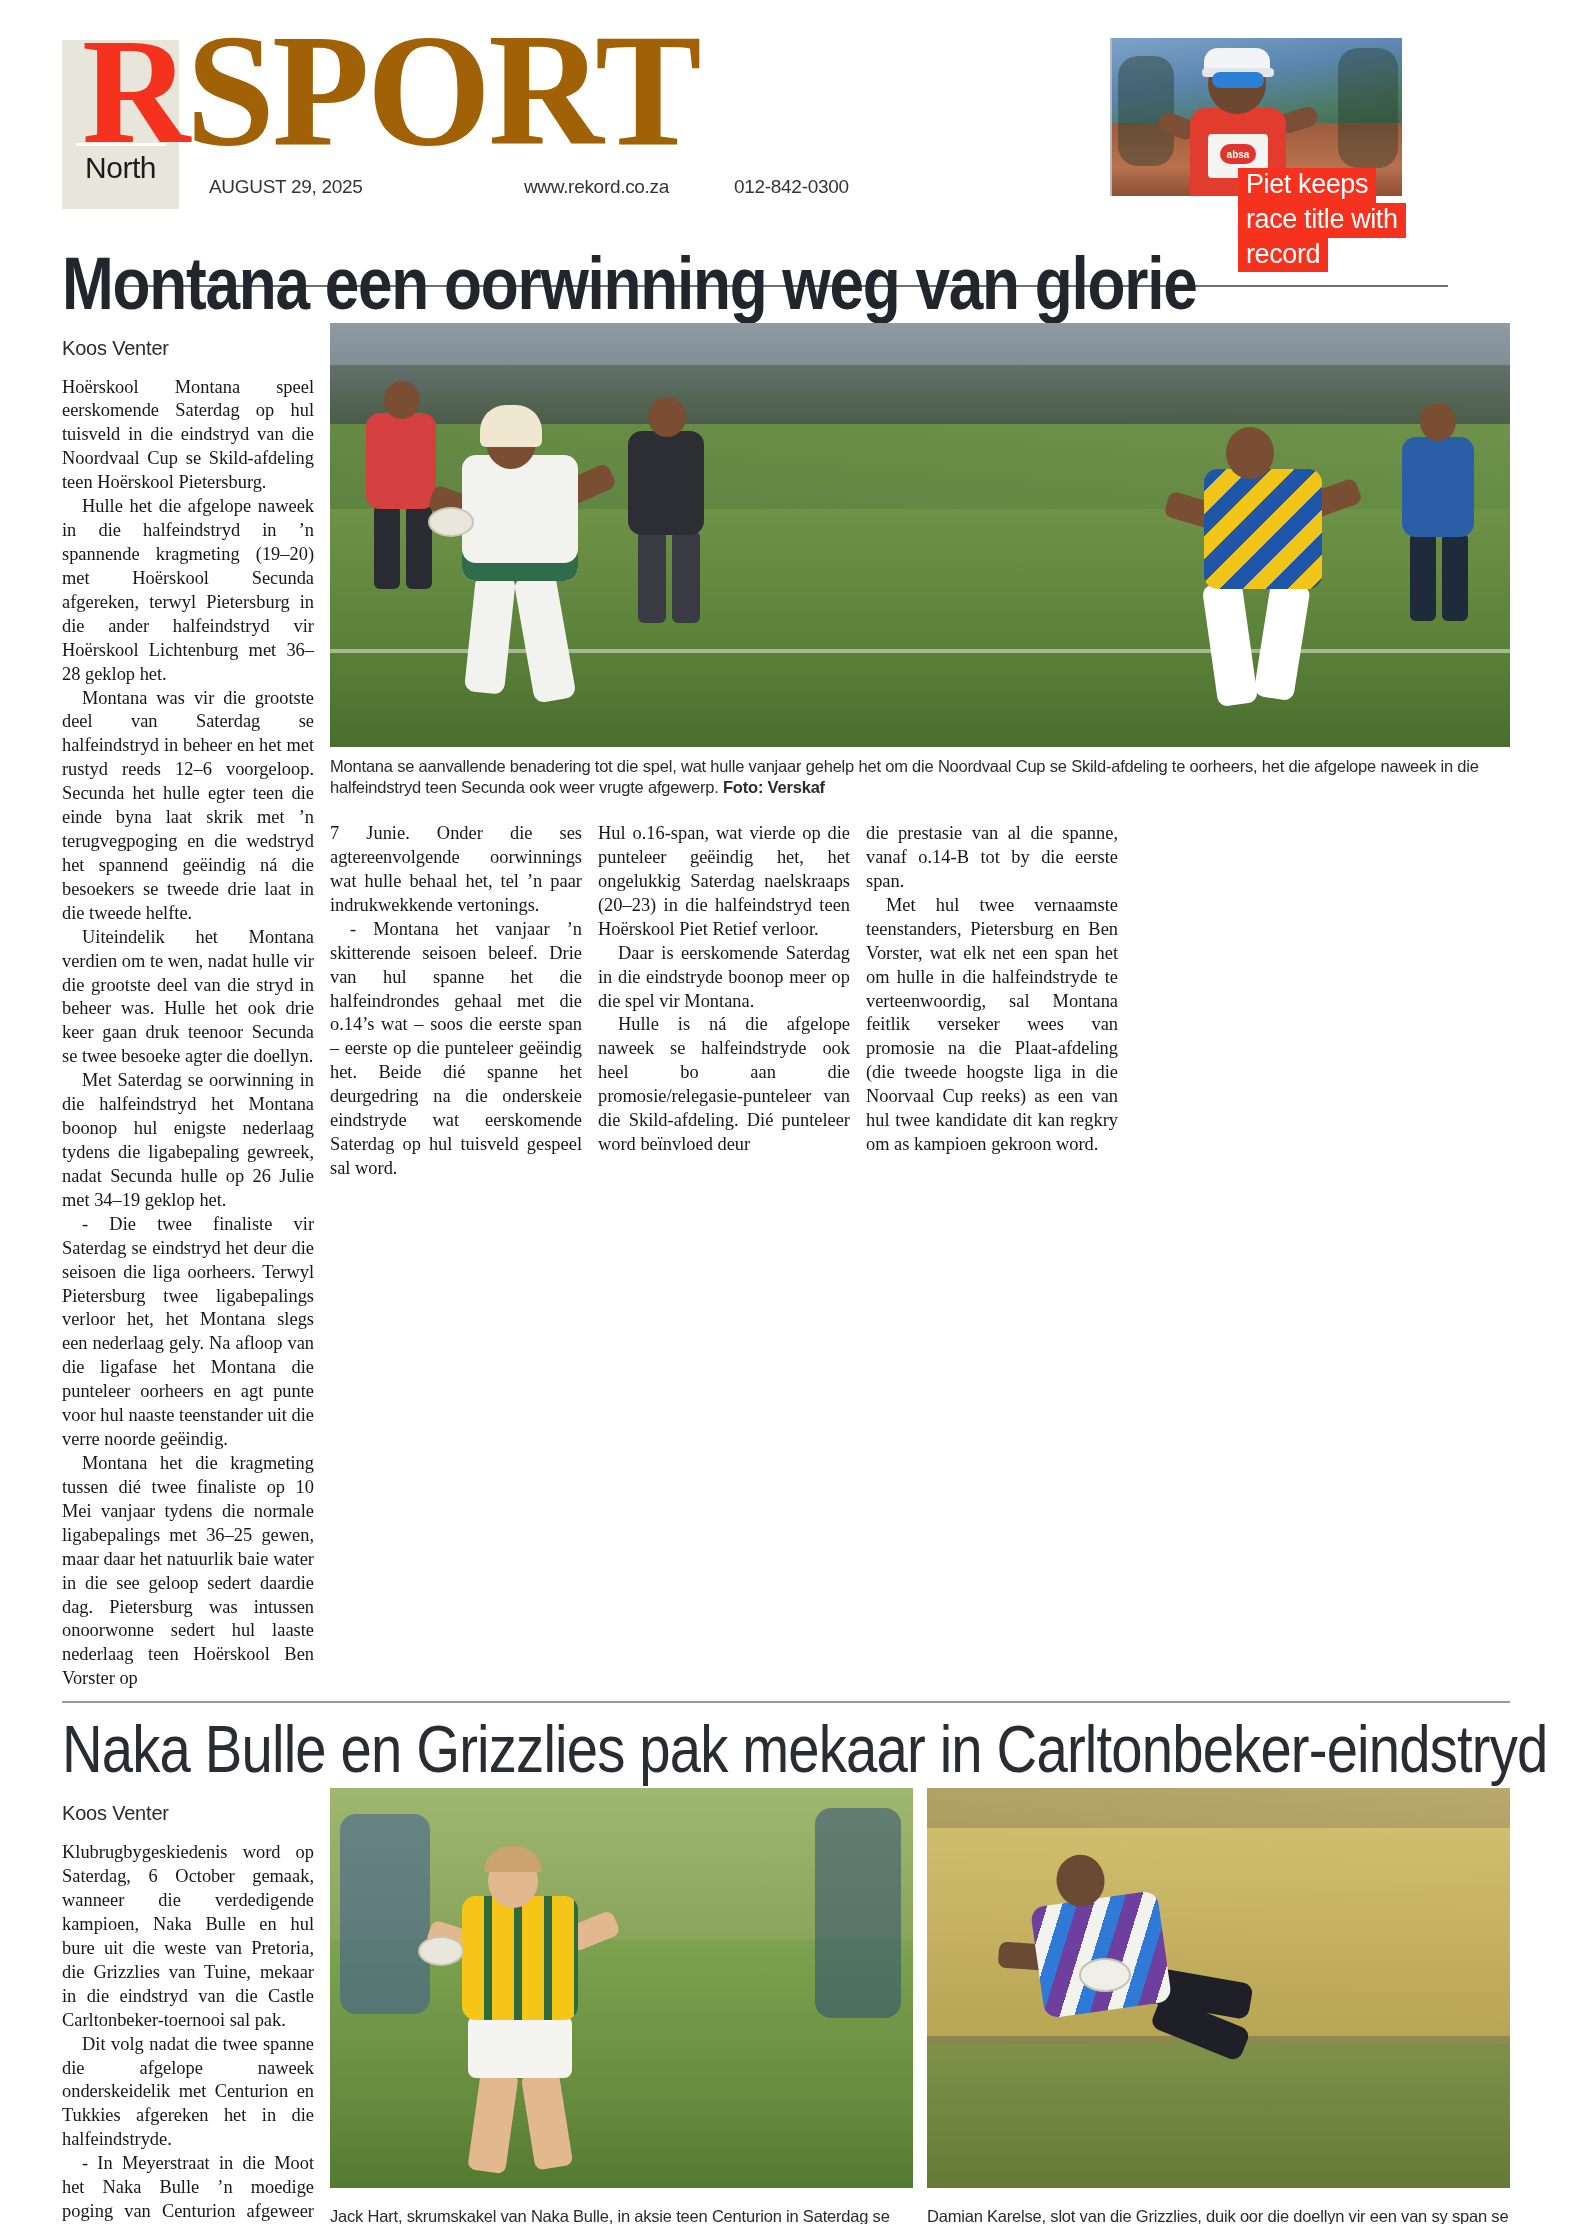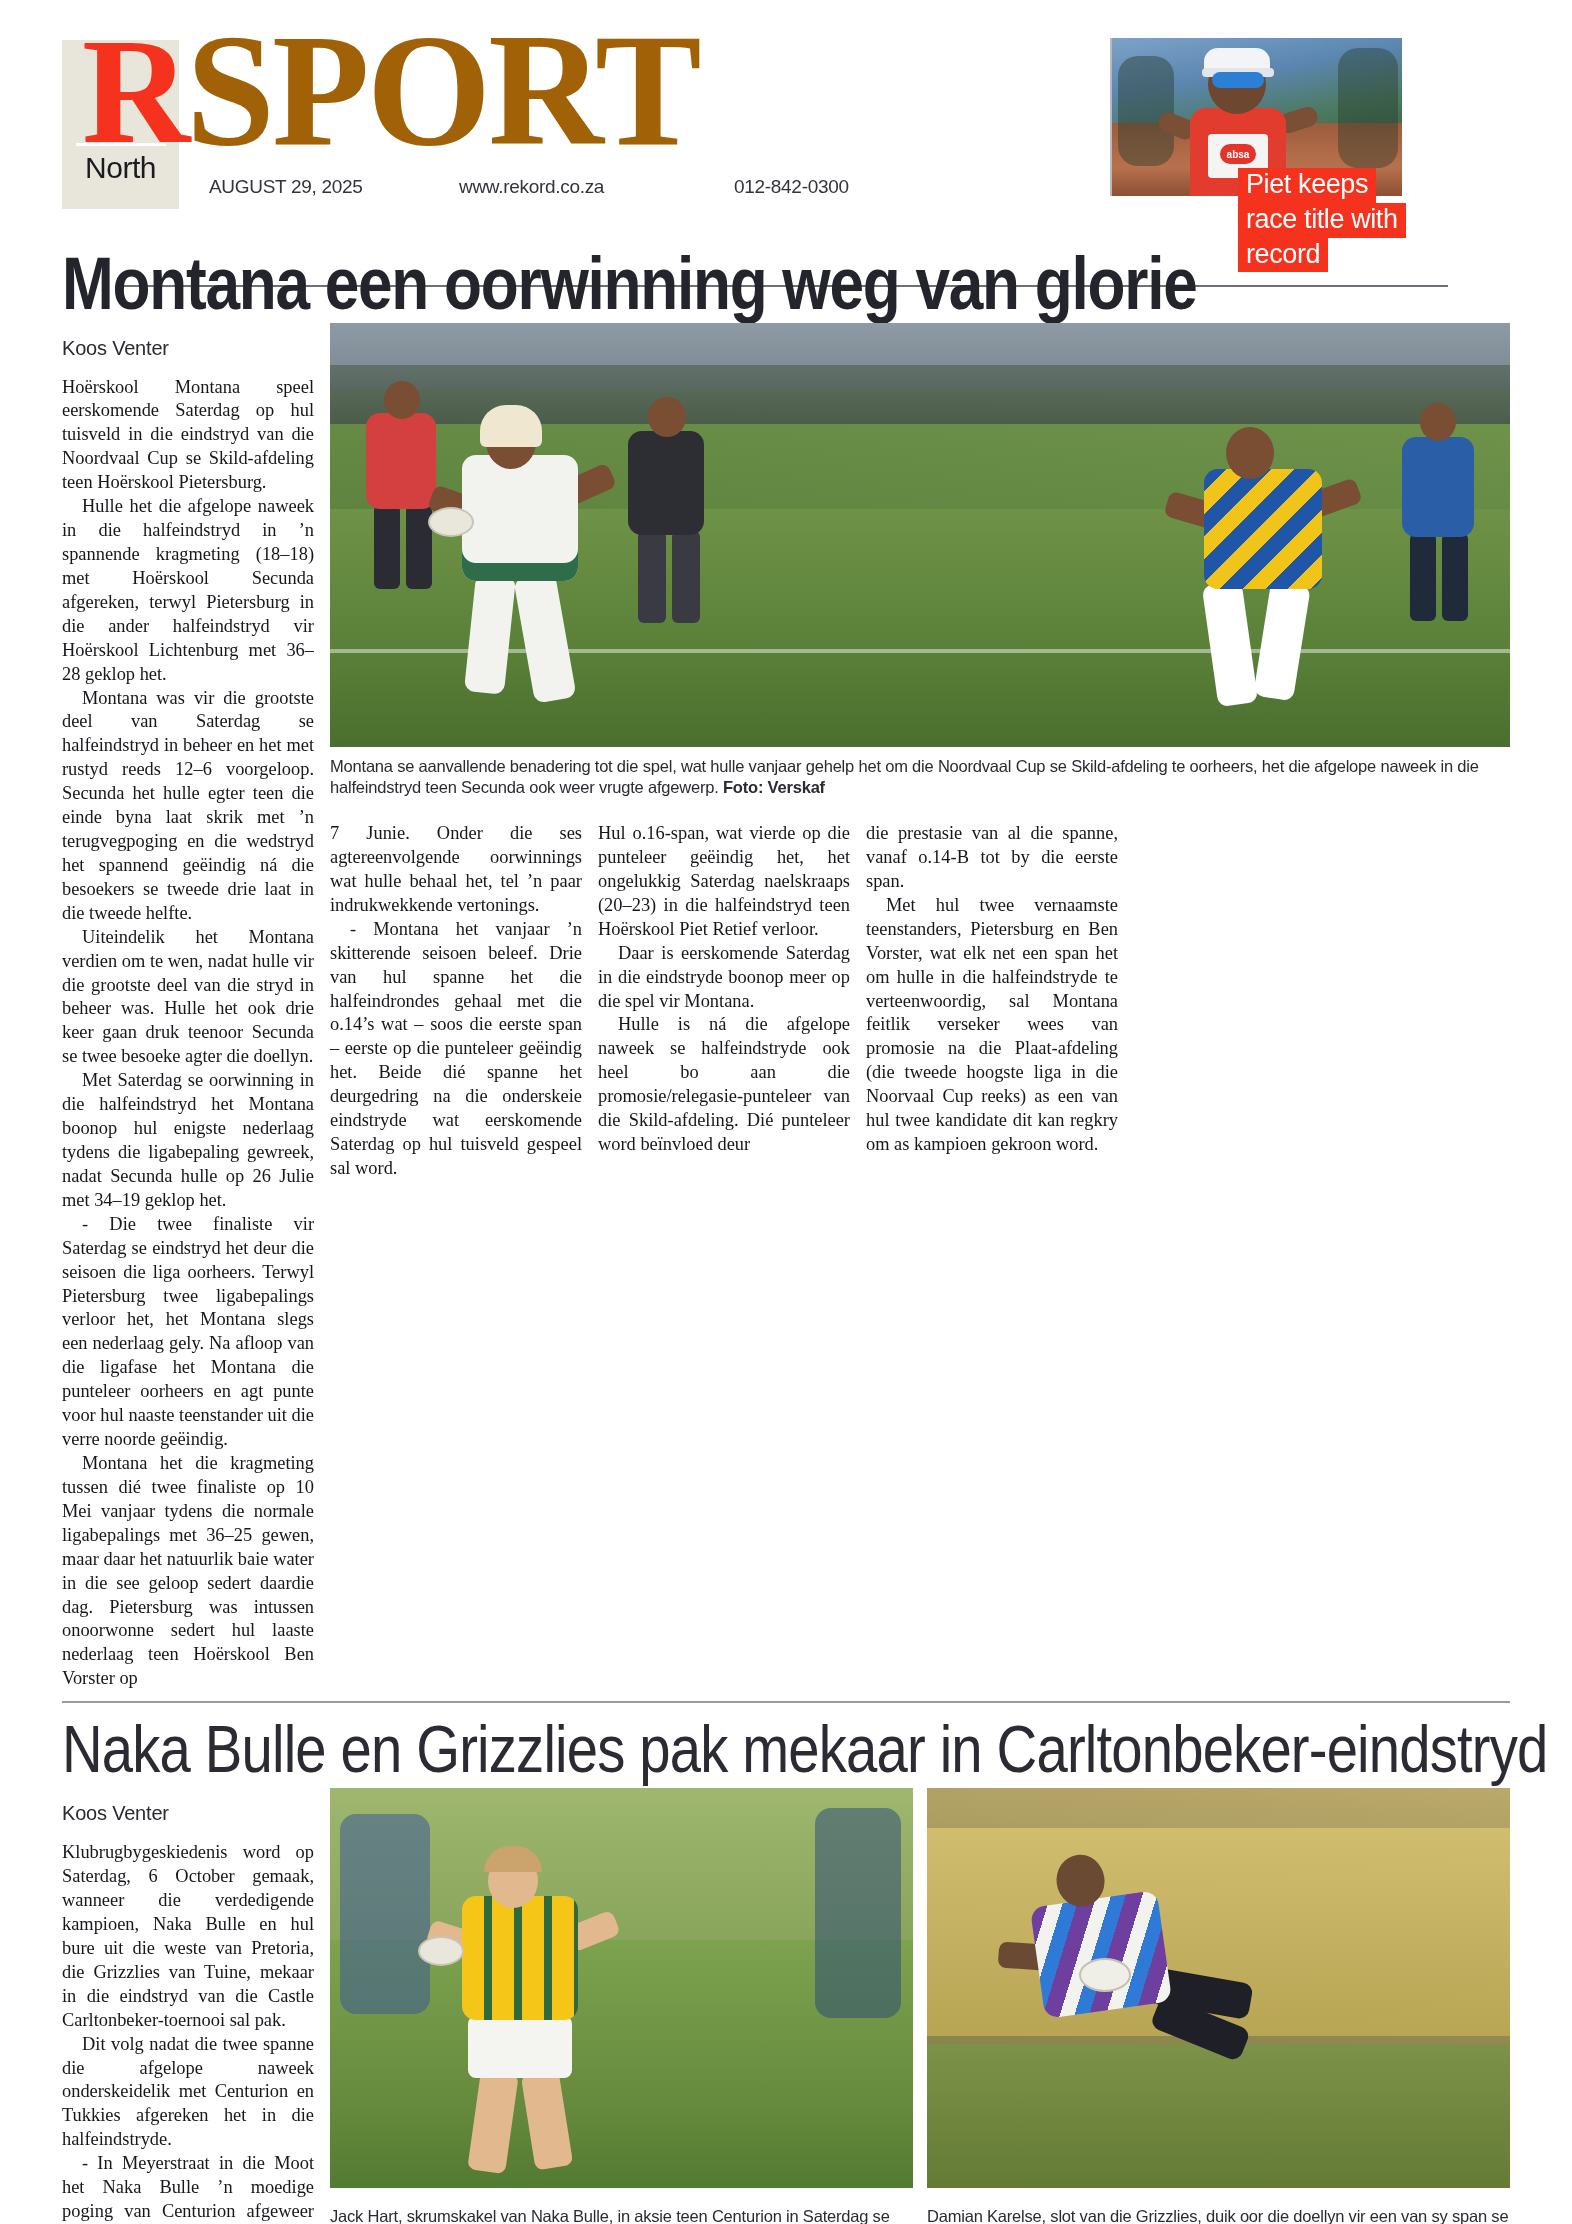--- a/index.html
+++ b/index.html
@@ -48,21 +48,21 @@
     letter-spacing: -0.5px;
   }
 
   .info-row {
     position: absolute; left: 147px; top: 138px; width: 860px;
     display: flex; align-items: baseline;
     font-family: "Liberation Sans", sans-serif;
     font-size: 19px; color: #33333a; letter-spacing: -0.3px;
   }
   .info-date { width: 250px; }
-  .info-url { width: 275px; }
+  .info-url { width: 275px; text-align: center; }
   .info-phone { width: 200px; }
 
   .mast-photo {
     position: relative; width: 292px; height: 158px; 
     margin-left: 8px; overflow: hidden;
     border-left: 2px solid #b9b9bd;
     background: linear-gradient(170deg,#7da2c8 0%, #5b86b0 28%, #4d7a62 52%, #35603f 78%, #2a4f34 100%);
   }
   .mp-track { position:absolute; left:0; bottom:0; width:100%; height:46%;
     background: linear-gradient(180deg,#9d5c3e 0%,#b8714d 60%,#8d4f35 100%); }
@@ -299,21 +299,21 @@
     <div class="mast-rule"></div>
   </div>
 
   <div class="headline-1">Montana een oorwinning weg van glorie</div>
 
   <div class="a1">
     <div class="a1-col">
       <div class="byline">Koos Venter</div>
       <div class="col-text">
         <p class="first">Hoërskool Montana speel eerskomende Saterdag op hul tuisveld in die eindstryd van die Noordvaal Cup se Skild-afdeling teen Hoërskool Pietersburg.</p>
-        <p>Hulle het die afgelope naweek in die halfeindstryd in ’n spannende kragmeting (18–18) met Hoërskool Secunda afgereken, terwyl Pietersburg in die ander halfeindstryd vir Hoërskool Lichtenburg met 36–28 geklop het.</p>
+        <p>Hulle het die afgelope naweek in die halfeindstryd in ’n spannende kragmeting (19–20) met Hoërskool Secunda afgereken, terwyl Pietersburg in die ander halfeindstryd vir Hoërskool Lichtenburg met 36–28 geklop het.</p>
         <p>Montana was vir die grootste deel van Saterdag se halfeindstryd in beheer en het met rustyd reeds 12–6 voorgeloop. Secunda het hulle egter teen die einde byna laat skrik met ’n terugvegpoging en die wedstryd het spannend geëindig ná die besoekers se tweede drie laat in die tweede helfte.</p>
         <p>Uiteindelik het Montana verdien om te wen, nadat hulle vir die grootste deel van die stryd in beheer was. Hulle het ook drie keer gaan druk teenoor Secunda se twee besoeke agter die doellyn.</p>
         <p>Met Saterdag se oorwinning in die halfeindstryd het Montana boonop hul enigste nederlaag tydens die ligabepaling gewreek, nadat Secunda hulle op 26 Julie met 34–19 geklop het.</p>
         <p>- Die twee finaliste vir Saterdag se eindstryd het deur die seisoen die liga oorheers. Terwyl Pietersburg twee ligabepalings verloor het, het Montana slegs een nederlaag gely. Na afloop van die ligafase het Montana die punteleer oorheers en agt punte voor hul naaste teenstander uit die verre noorde geëindig.</p>
         <p>Montana het die kragmeting tussen dié twee finaliste op 10 Mei vanjaar tydens die normale ligabepalings met 36–25 gewen, maar daar het natuurlik baie water in die see geloop sedert daardie dag. Pietersburg was intussen onoorwonne sedert hul laaste nederlaag teen Hoërskool Ben Vorster op</p>
       </div>
     </div>
 
     <div class="a1-right">
       <div class="photo-main">

